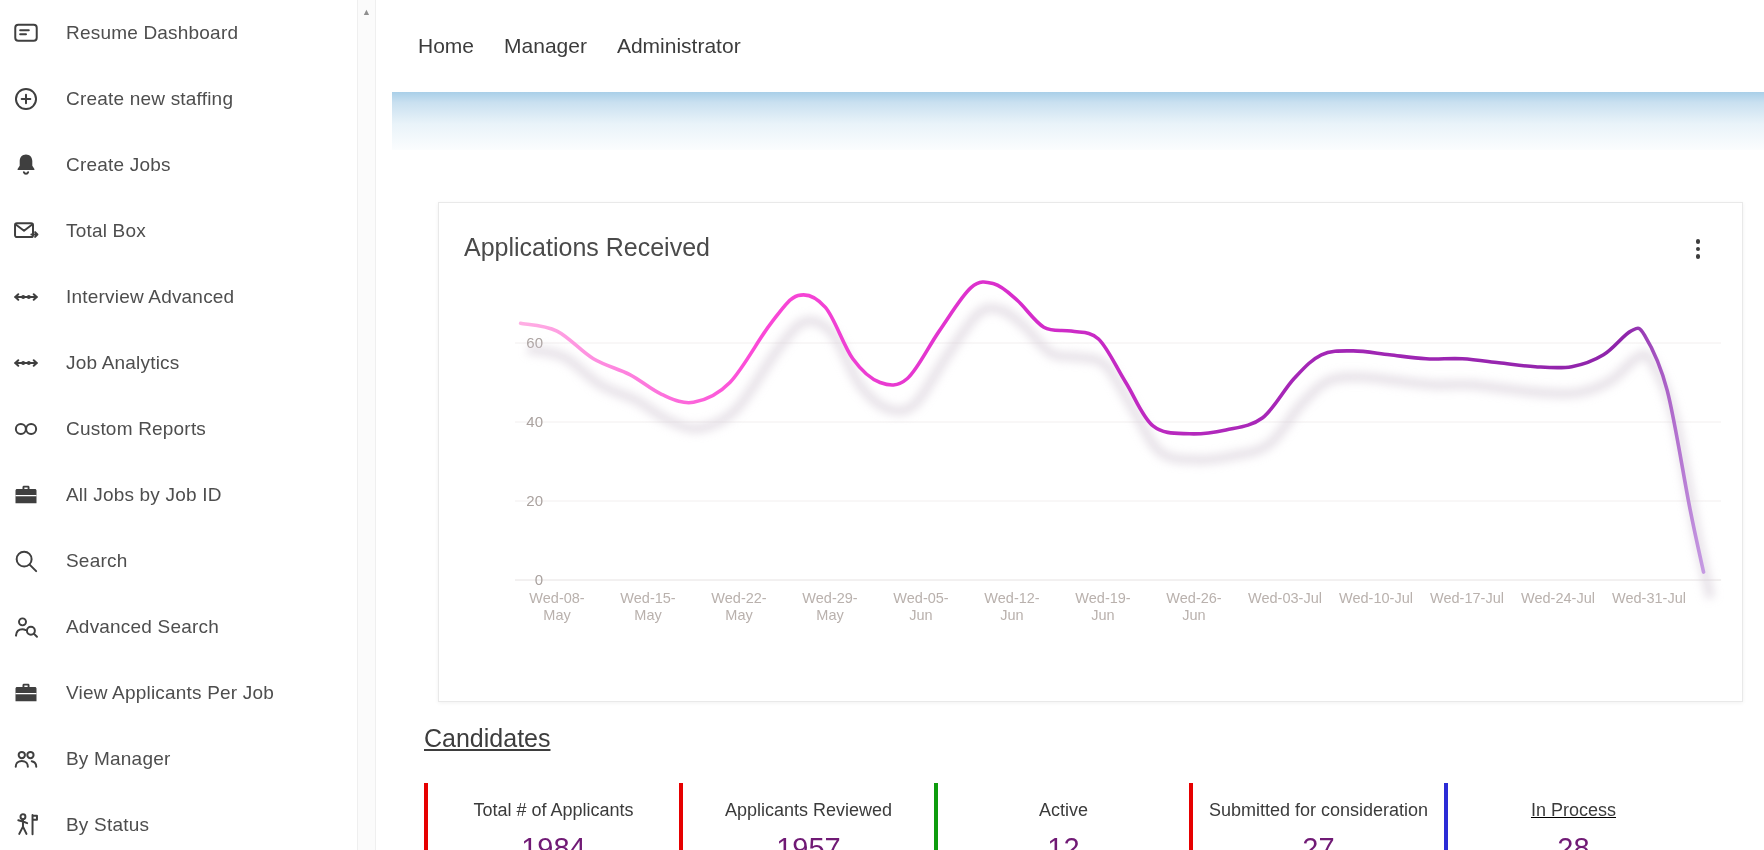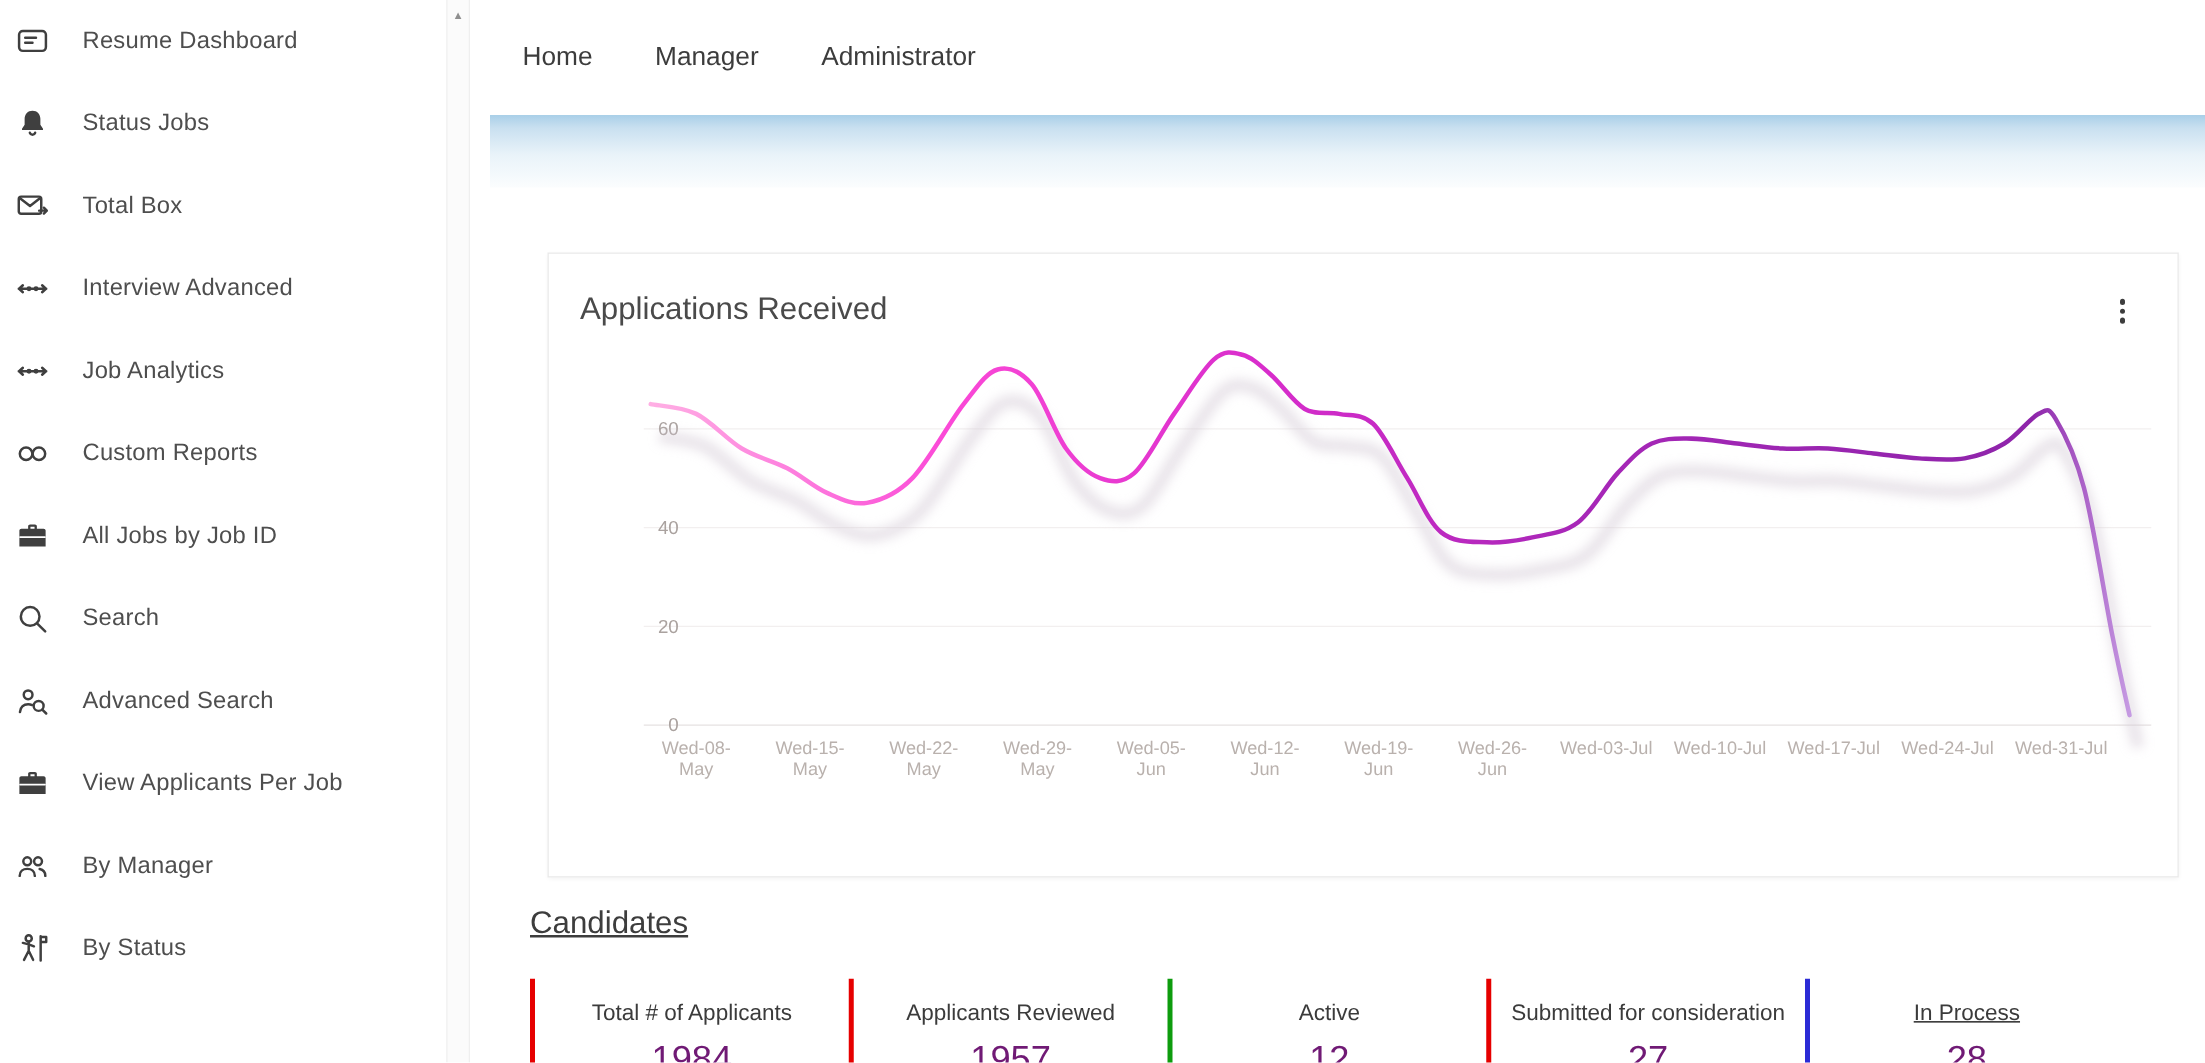--- a/index.html
+++ b/index.html
@@ -12,21 +12,21 @@
   .sb-item{display:flex;align-items:center;height:66px;padding-left:12px;cursor:pointer;}
   .sb-icon{width:28px;height:28px;flex:0 0 28px;margin-right:26px;display:flex;align-items:center;justify-content:center;}
   .sb-icon svg{width:28px;height:28px;stroke:#3f3f3f;stroke-width:1.7;fill:none;stroke-linecap:round;stroke-linejoin:round;}
   .sb-label{font-size:19px;color:#4e4e4e;letter-spacing:.2px;white-space:nowrap;}
   .sb-scroll{position:absolute;top:0;right:16px;bottom:0;width:17px;background:#fbfbfb;
     border-left:1px solid #efefef;border-right:1px solid #efefef;cursor:pointer;}
   .sb-arrow{font-size:9px;color:#8f8f8f;text-align:center;padding-top:7px;}
 
   
   .main{flex:1;display:flex;flex-direction:column;background:#fff;min-width:0;}
-  .topnav{height:92px;display:flex;align-items:center;padding-left:26px;column-gap:50px;flex:0 0 92px;}
+  .topnav{height:92px;display:flex;align-items:center;padding-left:26px;column-gap:30px;flex:0 0 92px;}
   .nav-item{font-size:21px;color:#3c3c3c;cursor:pointer;text-decoration:none;white-space:nowrap;}
   .band{height:58px;flex:0 0 58px;
     background:linear-gradient(180deg,#a9cfe8 0%,#c9e0f0 18%,#e9f3f9 55%,#fbfdfe 100%);}
 
   
   .chart-card{position:relative;margin:52px 0 0 46px;width:1305px;height:500px;background:#fff;
     border:1px solid #e9e9e9;box-shadow:0 1px 4px rgba(0,0,0,.06);box-sizing:border-box;flex:0 0 auto;}
   .chart-title{position:absolute;left:25px;top:30px;margin:0;font-size:25px;font-weight:400;color:#4a4a4a;z-index:2;}
   .kebab{position:absolute;right:38px;top:32px;background:none;border:none;display:flex;flex-direction:column;
     row-gap:3px;cursor:pointer;padding:4px;z-index:2;}
@@ -57,25 +57,34 @@
             <svg viewBox="0 0 24 24">
               <rect x="2.8" y="5" width="18.4" height="13.6" rx="2.6"></rect>
               <path d="M7 9.6h7.4M7 13h5"></path>
             </svg>
           </span>
           <span class="sb-label">Resume Dashboard</span>
         </div>
         <div class="sb-item">
           <span class="sb-icon">
             <svg viewBox="0 0 24 24">
+              <circle cx="12" cy="12" r="8.6"></circle>
+              <path d="M12 8.3v7.4M8.3 12h7.4"></path>
+            </svg>
+          </span>
+          <span class="sb-label">Create new staffing</span>
+        </div>
+        <div class="sb-item">
+          <span class="sb-icon">
+            <svg viewBox="0 0 24 24">
               <path fill="#3f3f3f" stroke="none" d="M12 3c-3.2 0-5.4 2.4-5.4 5.6v4L4.8 15.4v.8h14.4v-.8l-1.8-2.8v-4C17.4 5.4 15.2 3 12 3z"></path>
               <path d="M10.2 18.2a1.9 1.9 0 0 0 3.6 0"></path>
             </svg>
           </span>
-          <span class="sb-label">Status Jobs</span>
+          <span class="sb-label">Create Jobs</span>
         </div>
         <div class="sb-item">
           <span class="sb-icon">
             <svg viewBox="0 0 24 24">
               <rect x="2.6" y="5.4" width="15.4" height="11.8" rx="1.6"></rect>
               <path d="M3.2 6.4l7.1 5.4 7-5.4M16.6 15h5.2m-2-2l2 2-2 2"></path>
             </svg>
           </span>
           <span class="sb-label">Total Box</span>
         </div>

